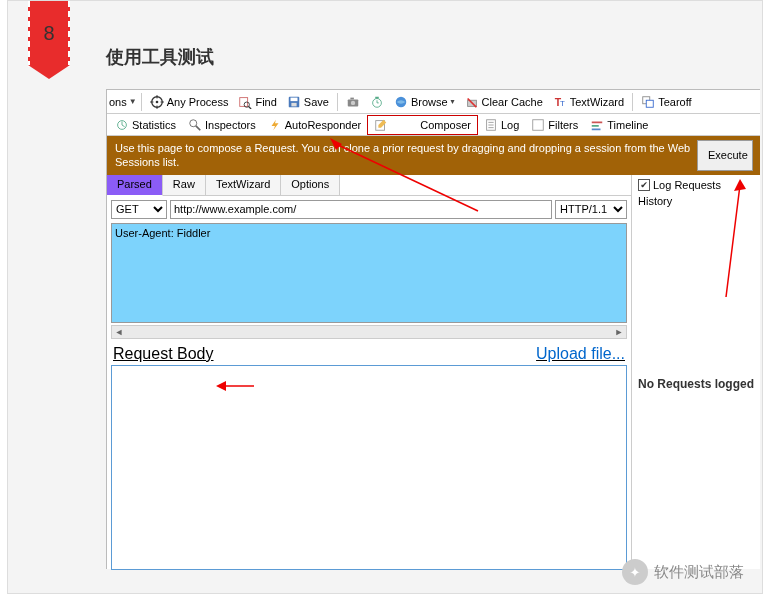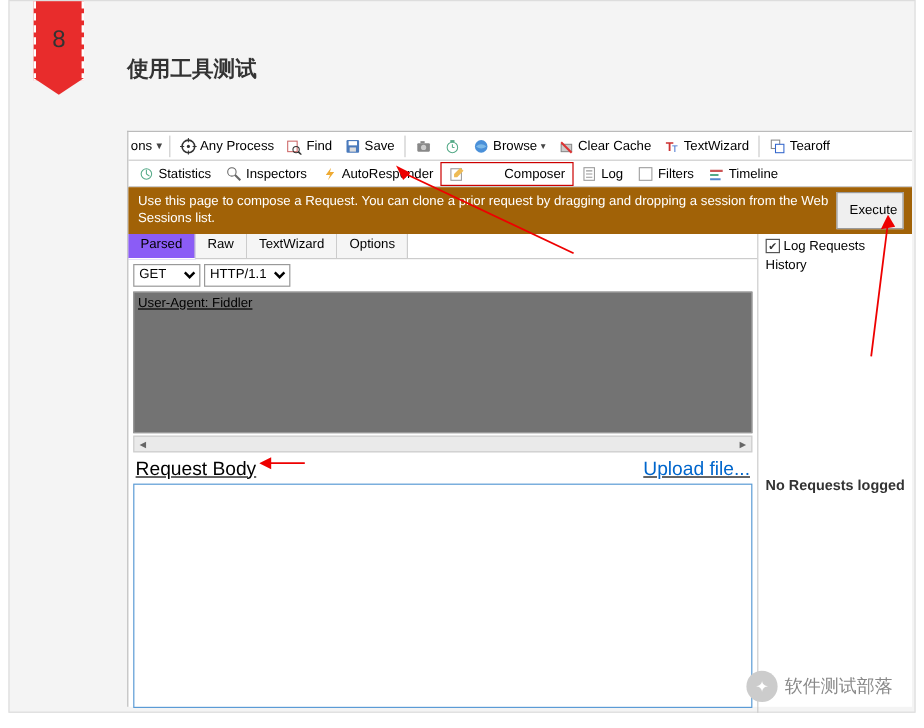--- a/index.html
+++ b/index.html
@@ -5,21 +5,21 @@
 * { box-sizing: border-box; margin: 0; padding: 0; }
 body { font-family: "Microsoft YaHei", Arial, sans-serif; font-size: 12px; background: #fff; width: 770px; height: 607px; position: relative; overflow: hidden; }
 .page-wrap { width: 756px; height: 594px; margin: 0 auto; background: #f4f4f4; border: 1px solid #ddd; position: relative; }
 
 .badge { position: absolute; left: 20px; top: 0; width: 42px; height: 80px; z-index: 10; }
 .badge-body { width: 42px; height: 66px; background: #e82c2c; border: 2px dashed #fff; border-top: none; display: flex; align-items: center; justify-content: center; color: #333; font-size: 20px; }
 .badge-tail { width: 0; height: 0; border-left: 21px solid transparent; border-right: 21px solid transparent; border-top: 14px solid #e82c2c; position: relative; margin-top: -2px; }
 
 .page-title { position: absolute; left: 98px; top: 44px; font-size: 18px; color: #333; font-weight: bold; }
 
-.app { position: absolute; left: 98px; top: 108px; width: 654px; height: 480px; background: #fff; border: 1px solid #bbb; border-right: none; border-bottom: none; }
+.app { position: absolute; left: 98px; top: 88px; width: 654px; height: 480px; background: #fff; border: 1px solid #bbb; border-right: none; border-bottom: none; }
 
 .toolbar1 { height: 24px; border-bottom: 1px solid #ccc; display: flex; align-items: center; padding: 0 2px; font-size: 11px; gap: 2px; }
 .tb-item { display: flex; align-items: center; gap: 3px; padding: 1px 4px; cursor: pointer; white-space: nowrap; }
 .tb-icon { width: 14px; height: 14px; display: inline-flex; align-items: center; justify-content: center; }
 .tb-sep { width: 1px; height: 18px; background: #ccc; margin: 0 2px; }
 .dropdown-arrow { font-size: 8px; color: #444; }
 
 .toolbar2 { height: 22px; border-bottom: 1px solid #ccc; display: flex; align-items: center; font-size: 11px; padding-left: 2px; }
 .tab2 { display: flex; align-items: center; gap: 3px; padding: 2px 6px; cursor: pointer; white-space: nowrap; }
 .tab2.active { border: 1px solid #c00; background: #fff; gap: 32px; }
@@ -35,21 +35,21 @@
 .subtabs { display: flex; border-bottom: 1px solid #ccc; font-size: 11px; height: 21px; }
 .subtab { padding: 3px 10px; border-right: 1px solid #ccc; cursor: pointer; background: #f5f5f5; }
 .subtab.active { background: #8b5cf6; border-bottom: 1px solid #fff; margin-bottom: -1px; }
 
 .req-row { display: flex; gap: 3px; padding: 4px; align-items: center; }
 .sel { border: 1px solid #999; font-size: 11px; height: 19px; background: #fff; }
 .sel-method { width: 56px; }
 .url-input { flex: 1; border: 1px solid #999; height: 19px; font-size: 11px; padding: 0 3px; }
 .sel-http { width: 72px; }
 
-.headers-box { margin: 0 4px; border: 1px solid #999; height: 118px; font-size: 11px; padding: 3px; background: #737373; position: relative; text-decoration: underline; }
+.headers-box { margin: 0 4px; border: 1px solid #999; height: 100px; font-size: 11px; padding: 3px; background: #7dd3fc; position: relative; }
 .scroll-track { height: 14px; background: #eaeaea; border: 1px solid #ccc; margin: 2px 4px 0 4px; position: relative; }
 .scroll-l, .scroll-r { position: absolute; top: 0; width: 14px; height: 12px; display: flex; align-items: center; justify-content: center; font-size: 9px; color: #666; }
 .scroll-l { left: 0; } .scroll-r { right: 0; }
 
 .body-head { display: flex; justify-content: space-between; padding: 6px 6px 2px 6px; font-size: 16px; text-decoration: underline; }
 .body-head a { color: #0066cc; text-decoration: none; cursor: pointer; }
 .body-box { margin: 0 4px 4px 4px; border: 1px solid #5b9bd5; flex: 1; background: #fff; }
 
 .chk-row { display: flex; align-items: center; gap: 3px; margin-bottom: 4px; }
 .chk { width: 12px; height: 12px; border: 1px solid #555; display: inline-flex; align-items: center; justify-content: center; font-size: 9px; color: #333; }
@@ -252,20 +252,21 @@
       <div class="left">
         <div class="subtabs">
           <div class="subtab active">Parsed</div>
           <div class="subtab">Raw</div>
           <div class="subtab">TextWizard</div>
           <div class="subtab">Options</div>
         </div>
 
         <div class="req-row">
           <select class="sel sel-method"><option>GET</option></select>
+          <input class="url-input" value="http://www.example.com/" style="">
           <select class="sel sel-http"><option>HTTP/1.1</option></select>
         </div>
 
         <div class="headers-box">
           <span>User-Agent: Fiddler</span>
         </div>
         <div class="scroll-track">
           <span class="scroll-l">◄</span>
           <span class="scroll-r">►</span>
         </div>

